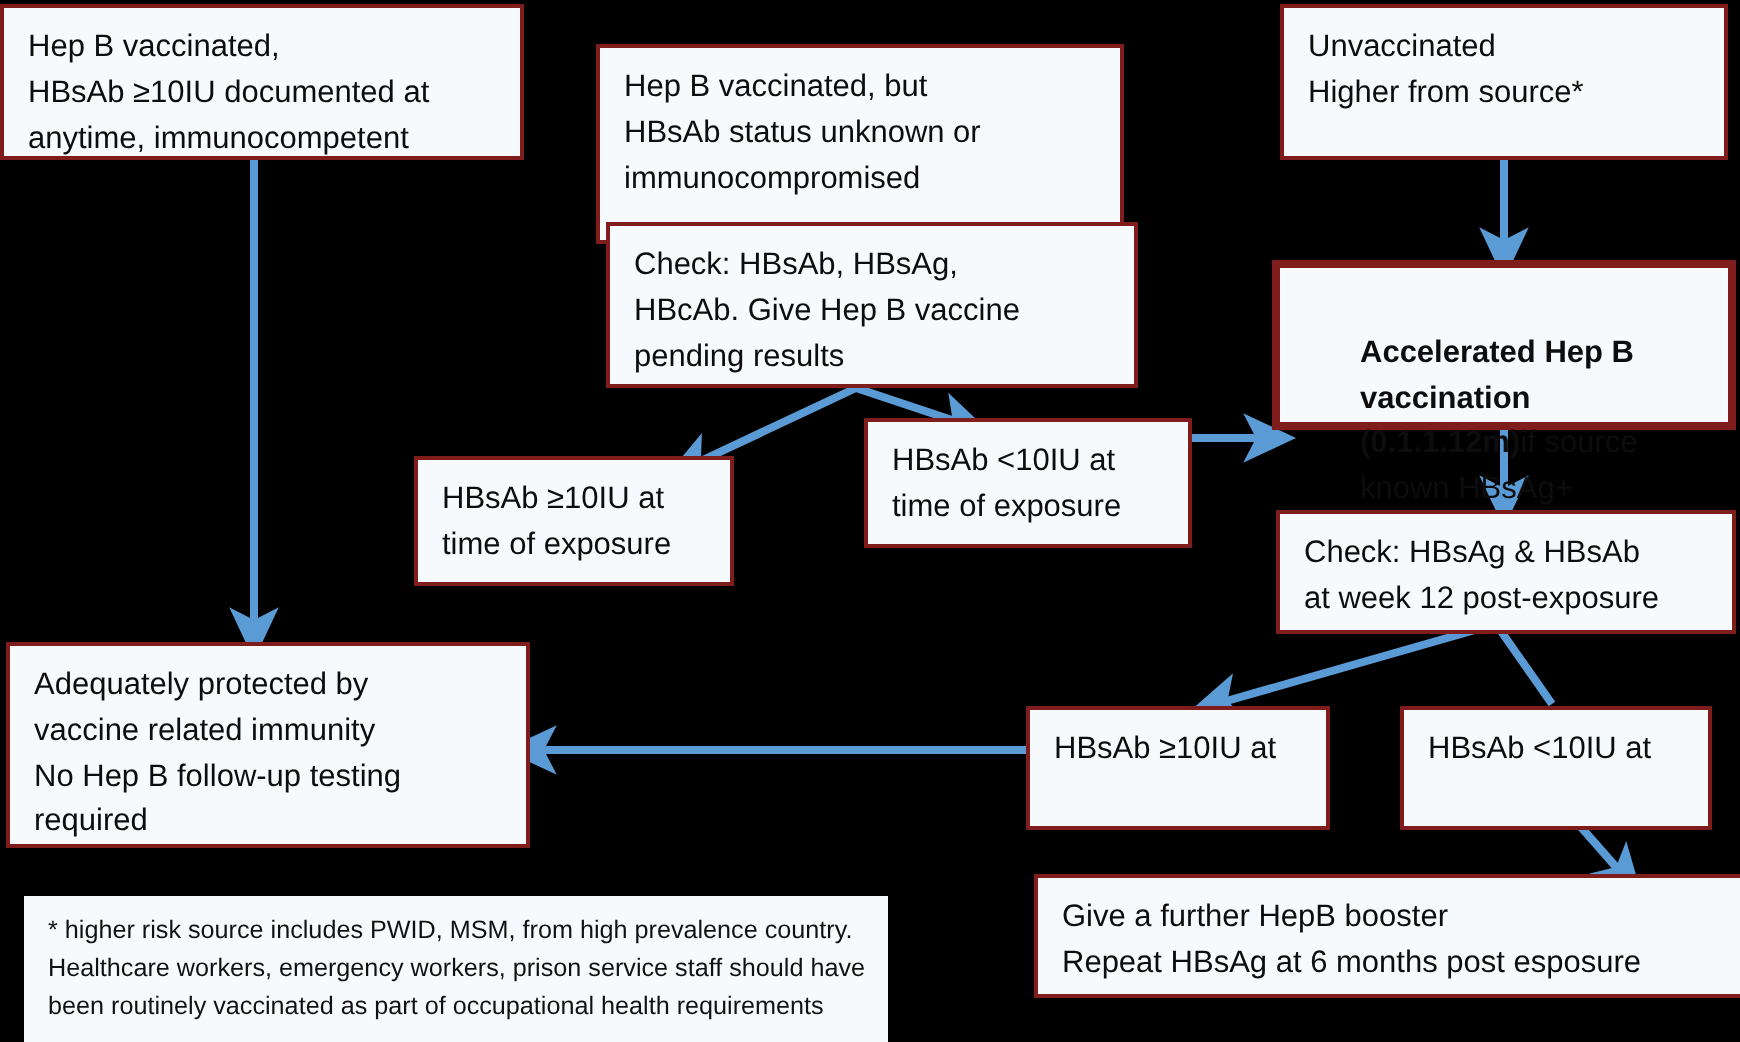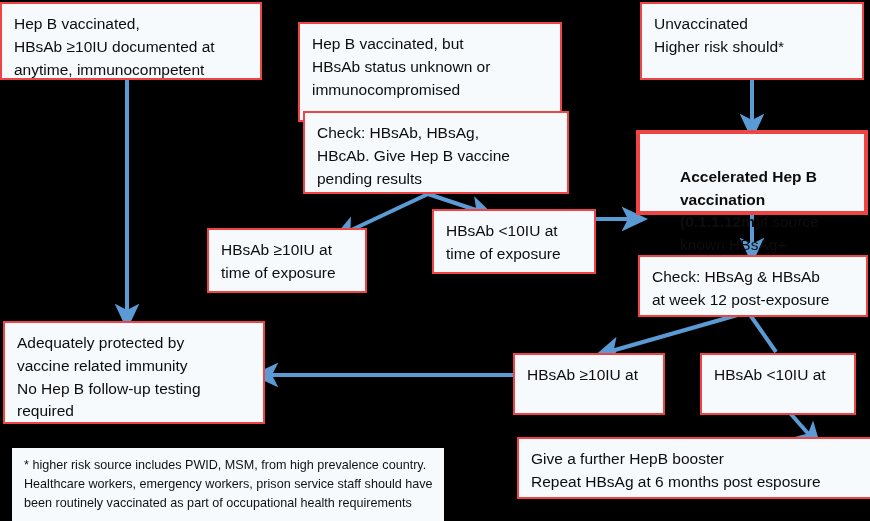--- a/index.html
+++ b/index.html
@@ -12,21 +12,21 @@
     width: 870px;
     height: 521px;
     background: #000000;
     font-family: "Liberation Sans", sans-serif;
     overflow: hidden;
   }
   .node {
     position: absolute;
     box-sizing: border-box;
     background: #f7fafd;
-    border: 2px solid #ef4444;
+    border: 2px solid #7f1d1d;
     color: #0d0d0d;
     font-size: 15.5px;
     line-height: 1.47;
     padding: 9px 12px 6px 12px;
     white-space: pre-line;
     z-index: 3;
   }
   .node.emph {
     border-width: 4px;
   }
@@ -92,21 +92,21 @@
 
   <div class="node" style="left:0px; top:2px; width:262px; height:78px;">Hep B vaccinated,
 HBsAb ≥10IU documented at
 anytime, immunocompetent</div>
 
   <div class="node" style="left:298px; top:2px; width:264px; height:100px;margin-top:20px;">Hep B vaccinated, but
 HBsAb status unknown or
 immunocompromised</div>
 
   <div class="node" style="left:640px; top:2px; width:224px; height:78px;">Unvaccinated
-Higher risk should*</div>
+Higher from source*</div>
 
   <div class="node" style="left:303px; top:111px; width:266px; height:83px;">Check: HBsAb, HBsAg,
 HBcAb. Give Hep B vaccine
 pending results</div>
 
   <div class="node emph" style="left:636px; top:130px; width:232px; height:85px;padding-left:40px;">
     <span class="bold">Accelerated Hep B
 vaccination (0.1.1.12m)</span><span>if source known HBsAg+</span>
   </div>
 

